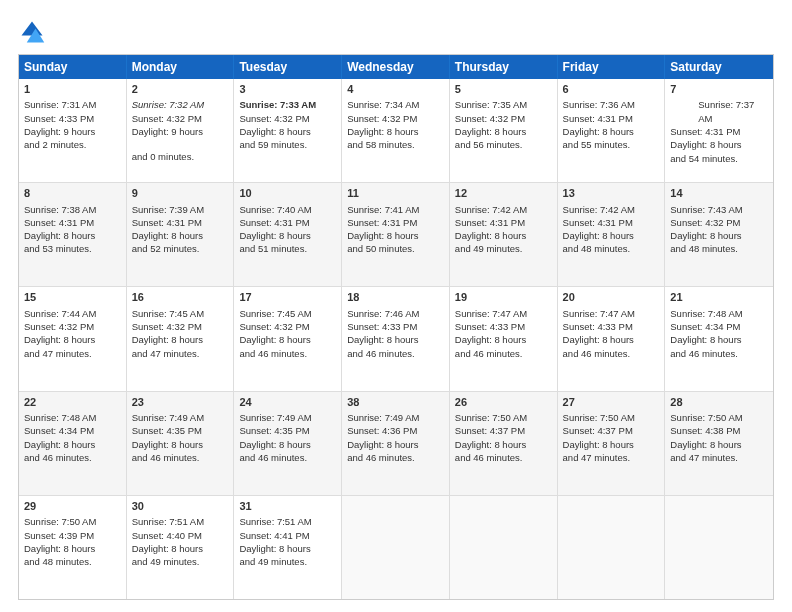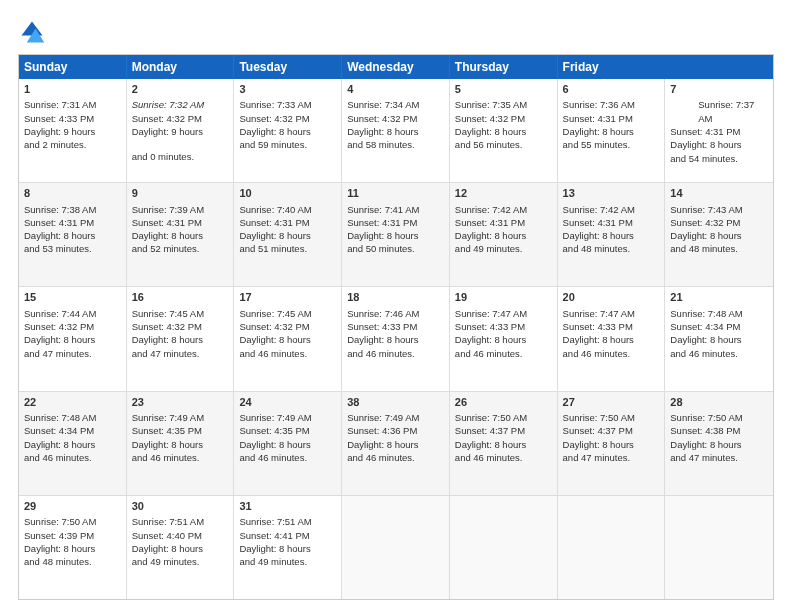--- a/index.html
+++ b/index.html
@@ -126,40 +126,41 @@
   </div>
 
   <div class="calendar">
     <div class="cal-header">
     <div class="cal-header-cell">Sunday</div>
         <div class="cal-header-cell">Monday</div>
         <div class="cal-header-cell">Tuesday</div>
         <div class="cal-header-cell">Wednesday</div>
         <div class="cal-header-cell">Thursday</div>
         <div class="cal-header-cell">Friday</div>
+        <div class="cal-header-cell">Saturday</div>
       </div>
     <div class="cal-body">
     <div class="cal-row">
           <div class="cal-cell">
             <span class="day-num">1</span>
             <span style="display: block;">Sunrise: 7:31 AM</span>
             <span style="display: block;">Sunset: 4:33 PM</span>
             <span style="display: block;">Daylight: 9 hours</span>
             <span style="display: block;">and 2 minutes.</span>
           </div>
           <div class="cal-cell">
             <span class="day-num">2</span>
             <span style="display: block; font-style: italic;">Sunrise: 7:32 AM</span>
             <span style="display: block;">Sunset: 4:32 PM</span>
             <span style="display: block;">Daylight: 9 hours</span>
             <span style="display: block; margin-top: 12px;">and 0 minutes.</span>
           </div>
           <div class="cal-cell">
             <span class="day-num">3</span>
-            <span style="display: block;">Sunrise: 7:33 AM</span>
+            <span style="display: block; font-weight: bold;">Sunrise: 7:33 AM</span>
             <span style="display: block;">Sunset: 4:32 PM</span>
             <span style="display: block;">Daylight: 8 hours</span>
             <span style="display: block;">and 59 minutes.</span>
           </div>
           <div class="cal-cell">
             <span class="day-num">4</span>
             <span style="display: block;">Sunrise: 7:34 AM</span>
             <span style="display: block;">Sunset: 4:32 PM</span>
             <span style="display: block;">Daylight: 8 hours</span>
             <span style="display: block;">and 58 minutes.</span>

